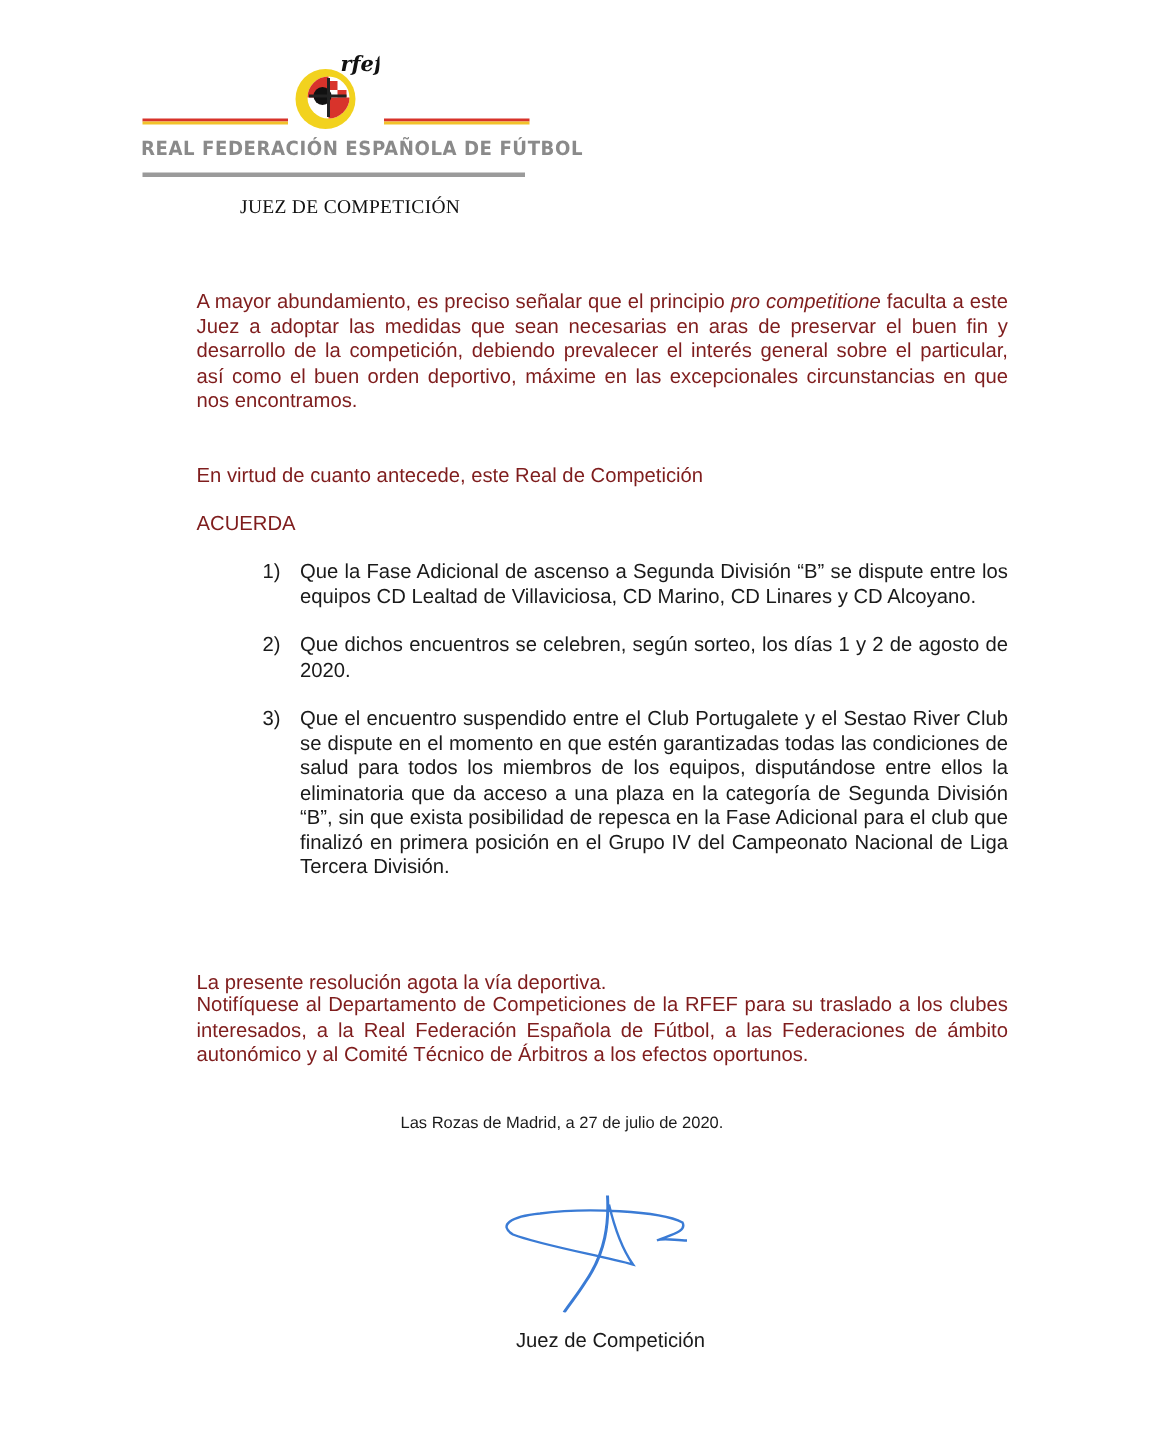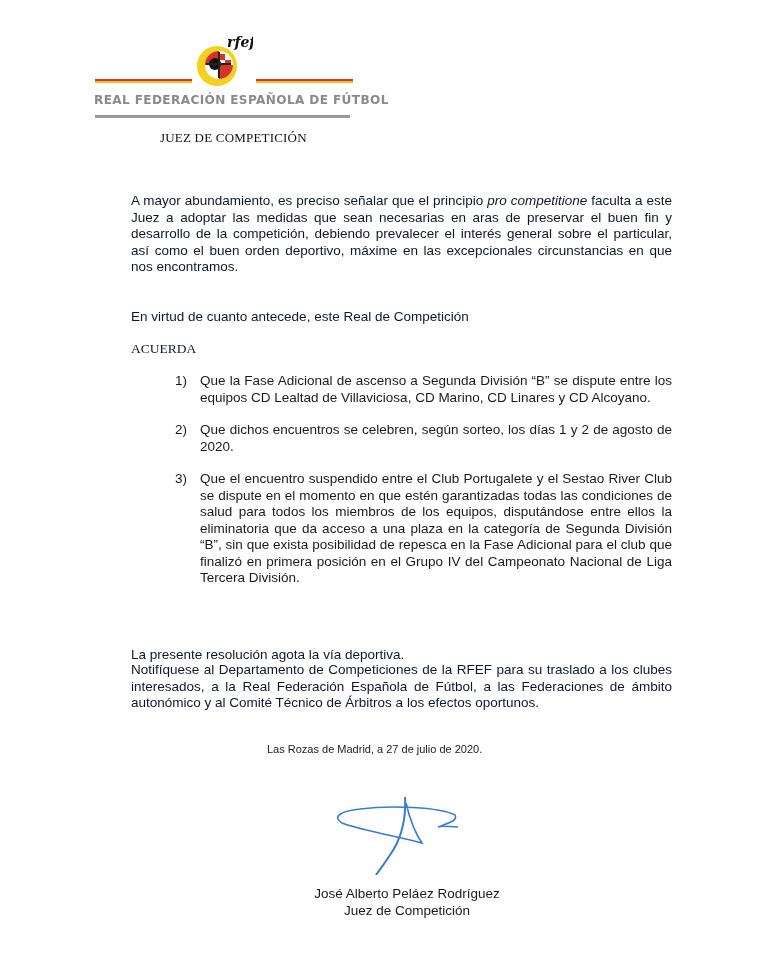--- a/index.html
+++ b/index.html
@@ -19,25 +19,25 @@
     color: #8a8a8a; font-family: "DejaVu Sans", sans-serif; font-weight: bold; white-space: nowrap;
     transform: scaleX(0.93); transform-origin: left center;
   }
   .gray-line { position: absolute; left: 95px; top: 115px; width: 255px; height: 3px; background: #9a9a9a; }
   .section-title {
     position: absolute; left: 160px; top: 130px; font-family: "Liberation Serif", serif; font-size: 13px;
     color: #111; letter-spacing: 0.2px;
   }
   .body-text {
     position: absolute; left: 131px; width: 541px; font-size: 13.5px; line-height: 16.5px; text-align: justify;
-    color: #0f172a;
+    color: #7f1d1d;
   }
   .p1 { top: 193px; }
   .p2 { top: 309px; }
-  .p3 { top: 341px; font-family: Liberation Serif, serif; }
+  .p3 { top: 341px; }
   .list { position: absolute; left: 175px; width: 497px; top: 373px; }
   .list-item { position: relative; padding-left: 25px; margin-bottom: 16px; font-size: 13.5px; line-height: 16.5px; text-align: justify; }
   .list-item .num { position: absolute; left: 0; top: 0; }
   .p4 { top: 647px; }
   .p5 { top: 662px; }
   .place-date { position: absolute; left: 267px; top: 743px; font-size: 11px; }
   .signature { position: absolute; left: 330px; top: 795px; width: 140px; height: 80px; }
   .signer { position: absolute; left: 307px; top: 885px; width: 200px; text-align: center; font-size: 13.5px; line-height: 17px; }
   em { font-style: italic; }
 </style>
@@ -96,15 +96,14 @@
 <div class="body-text p5">Notifíquese al Departamento de Competiciones de la RFEF para su traslado a los clubes interesados, a la Real Federación Española de Fútbol, a las Federaciones de ámbito autonómico y al Comité Técnico de Árbitros a los efectos oportunos.</div>
 
 <div class="place-date">Las Rozas de Madrid, a 27 de julio de 2020.</div>
 
 <svg class="signature" viewBox="0 0 140 80">
   <path d="M75 2 C76 20, 74 40, 60 60 C55 68, 50 74, 46 80" stroke="#3a7bd5" stroke-width="2" fill="none"></path>
   <path d="M76 8 C80 25, 85 38, 92 48 C70 42, 30 35, 12 28 C2 22, 10 16, 30 14 C60 10, 110 12, 125 20 C128 26, 118 28, 108 32 C112 30, 120 32, 128 32" stroke="#3a7bd5" stroke-width="1.6" fill="none"></path>
 </svg>
 
 <div class="signer">
-  <div>José Alberto Peláez Rodríguez</div>
   <div>Juez de Competición</div>
 </div>
 
 </body></html>

